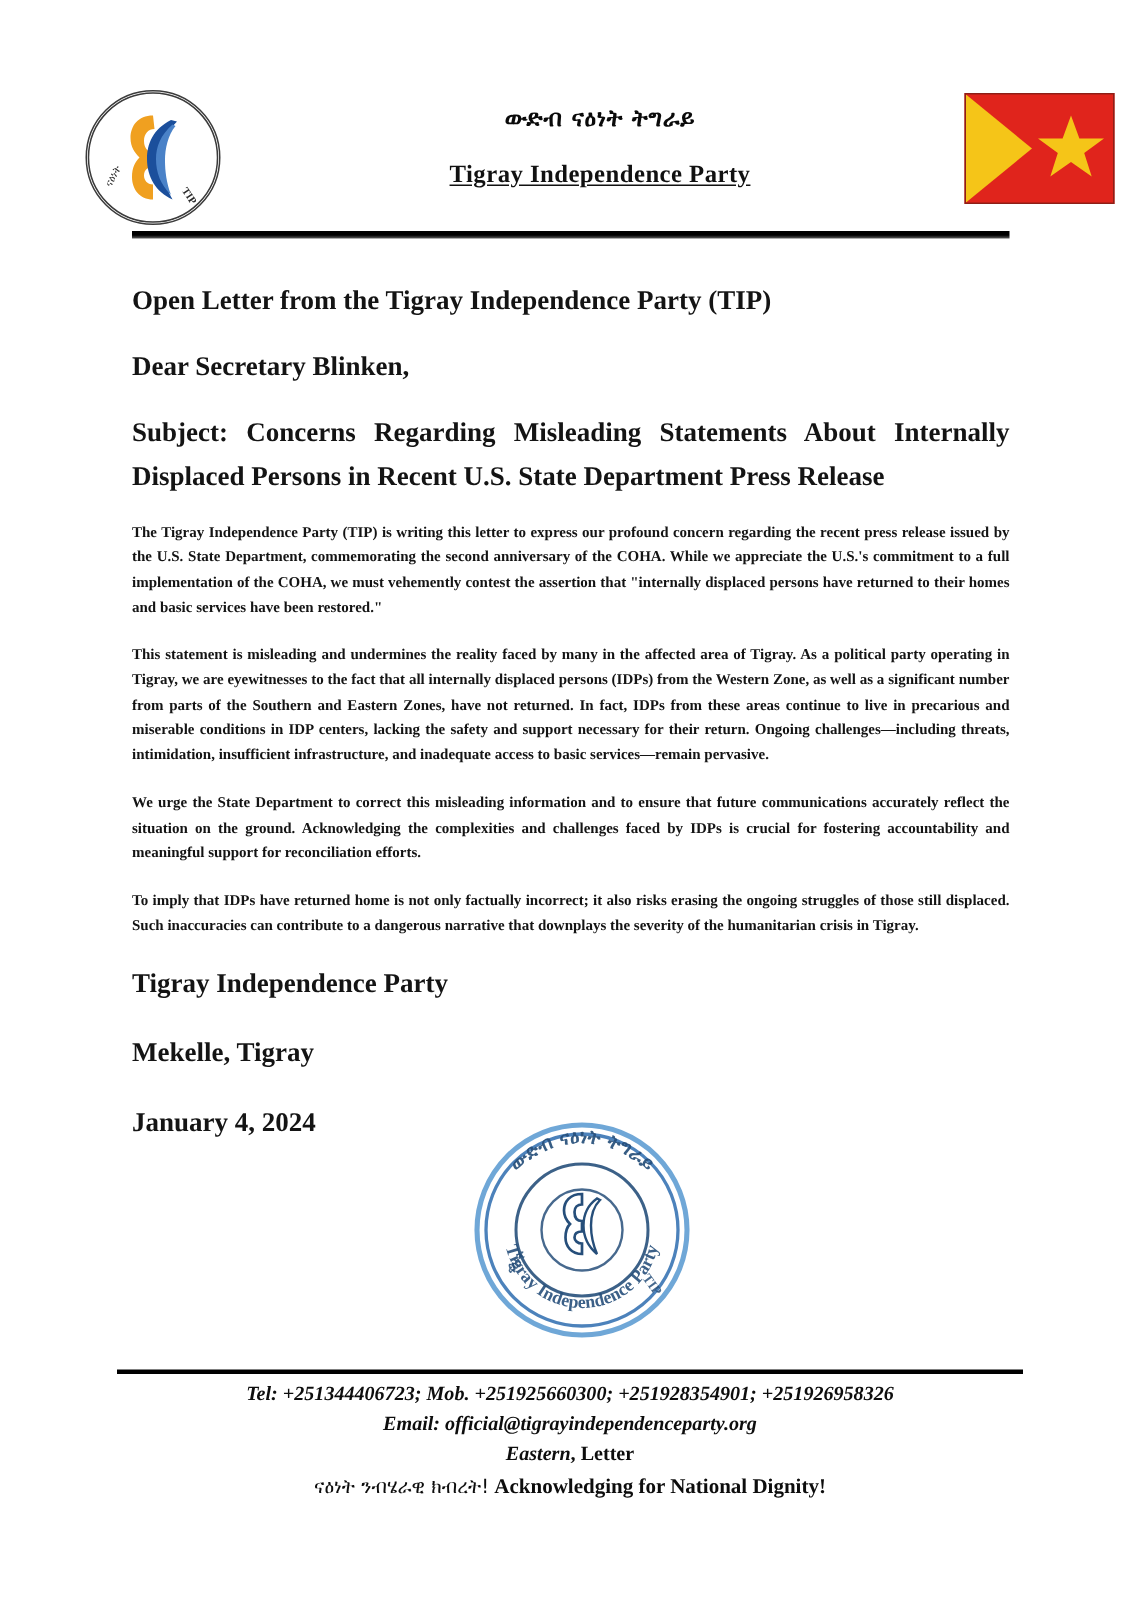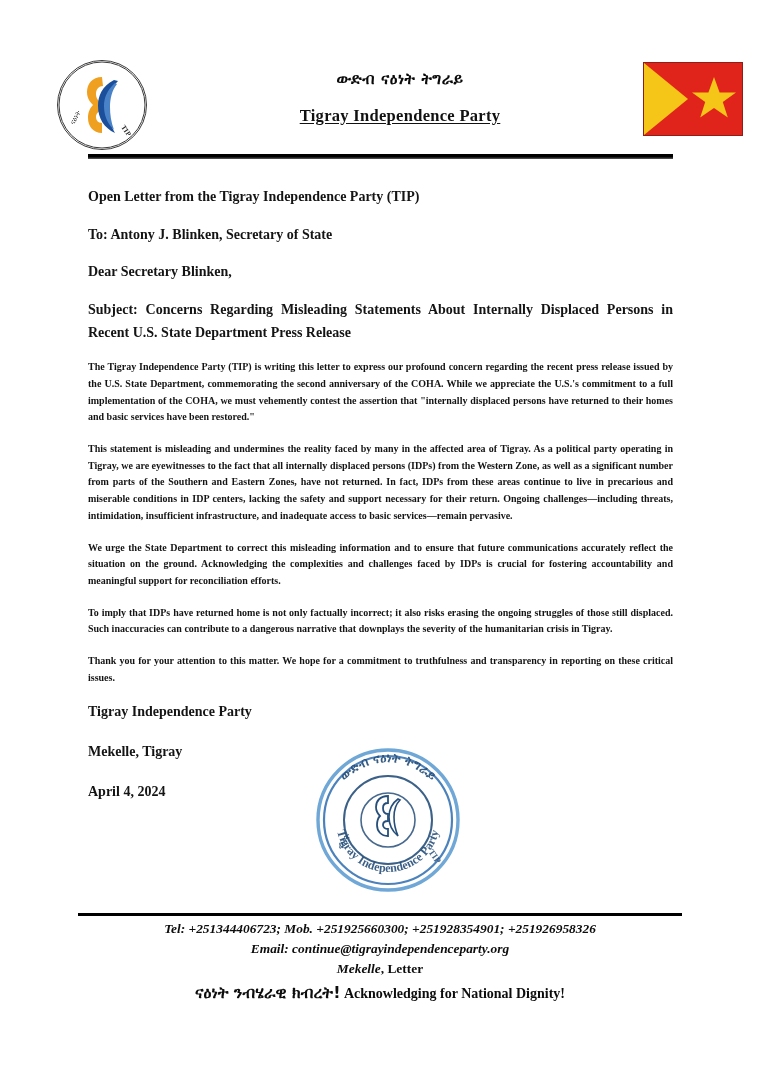--- a/index.html
+++ b/index.html
@@ -90,21 +90,21 @@
 
   
   .letter-body {
     position: absolute;
     left: 88px;
     top: 186px;
     width: 585px;
   }
   .line {
     font-family: "Liberation Serif", serif;
-    font-size: 14px;
+    font-size: 18px;
     line-height: 1.62;
     color: #141414;
     margin: 0 0 15px 0;
     text-align: justify;
     text-justify: inter-word;
     font-weight: 600;
   }
   .line.head { font-weight: 700; }
   .para {
     font-family: "Liberation Serif", serif;
@@ -162,22 +162,22 @@
   .footer-motto {
     font-family: "Liberation Serif", serif;
     font-size: 14px;
     font-weight: 700;
     color: #0d0d0d;
     line-height: 1.5;
     margin: 2px 0 0 0;
   }
   .footer-motto .ti {
     font-family: "DejaVu Sans", sans-serif;
-    font-size: 16px;
-    font-weight: 700;
+    font-size: 13px;
+    font-weight: 400;
   }
 </style>
 </head>
 <body>
 
 <div class="page">
 
   <div class="letterhead">
 
     <div class="logo-emblem">
@@ -203,34 +203,32 @@
         <polygon points="70,14 75.6,29.4 92,29.4 78.8,39 83.8,54.6 70,45 56.2,54.6 61.2,39 48,29.4 64.4,29.4" fill="#f5c518"></polygon>
       </svg>
     </div>
   </div>
 
   <div class="header-rule"></div>
 
   <div class="letter-body">
 
     <p class="line head">Open Letter from the Tigray Independence Party (TIP)</p>
-    <p class="line">To: Antony J. Blinken, Secretary of State</p>
     <p class="line">Dear Secretary Blinken,</p>
     <p class="line">Subject: Concerns Regarding Misleading Statements About Internally Displaced Persons in Recent U.S. State Department Press Release</p>
 
     <p class="para">The Tigray Independence Party (TIP) is writing this letter to express our profound concern regarding the recent press release issued by the U.S. State Department, commemorating the second anniversary of the COHA. While we appreciate the U.S.'s commitment to a full implementation of the COHA, we must vehemently contest the assertion that "internally displaced persons have returned to their homes and basic services have been restored."</p>
     <p class="para">This statement is misleading and undermines the reality faced by many in the affected area of Tigray. As a political party operating in Tigray, we are eyewitnesses to the fact that all internally displaced persons (IDPs) from the Western Zone, as well as a significant number from parts of the Southern and Eastern Zones, have not returned. In fact, IDPs from these areas continue to live in precarious and miserable conditions in IDP centers, lacking the safety and support necessary for their return. Ongoing challenges—including threats, intimidation, insufficient infrastructure, and inadequate access to basic services—remain pervasive.</p>
     <p class="para">We urge the State Department to correct this misleading information and to ensure that future communications accurately reflect the situation on the ground. Acknowledging the complexities and challenges faced by IDPs is crucial for fostering accountability and meaningful support for reconciliation efforts.</p>
     <p class="para">To imply that IDPs have returned home is not only factually incorrect; it also risks erasing the ongoing struggles of those still displaced. Such inaccuracies can contribute to a dangerous narrative that downplays the severity of the humanitarian crisis in Tigray.</p>
-    <p class="para">Thank you for your attention to this matter. We hope for a commitment to truthfulness and transparency in reporting on these critical issues.</p>
 
     <div class="signoff">
       <p class="line">Tigray Independence Party</p>
       <p class="line">Mekelle, Tigray</p>
-      <p class="line">April 4, 2024</p>
+      <p class="line">January 4, 2024</p>
     </div>
   </div>
 
   <div class="stamp">
     <svg width="152" height="152" viewBox="0 0 152 152" aria-hidden="true">
       <defs>
         <path id="ringTop" d="M 76,76 m -58,0 a 58,58 0 1,1 116,0" fill="none"></path>
         <path id="ringBot" d="M 76,76 m -52,0 a 52,52 0 1,0 104,0" fill="none"></path>
       </defs>
       <circle cx="76" cy="76" r="70" fill="none" stroke="#2f7fc4" stroke-width="3.4" opacity="0.75"></circle>
@@ -248,19 +246,19 @@
       <path d="M76 52 C68 52 64 57 64 63 C64 67 66 70 68 72 C66 74 65 77 65 81 C65 87 69 92 76 92 L76 85 C73 85 71 83 71 81 C71 78 73 77 76 77 L76 70 C73 70 71 68 71 64 C71 61 73 59 76 59 Z" fill="none" stroke="#14406f" stroke-width="1.8"></path>
       <path d="M86 55 C79 60 77 67 77 73 C77 81 80 87 86 92 C83 85 82 79 82 73 C82 66 84 60 88 56 Z" fill="none" stroke="#14406f" stroke-width="1.6"></path>
       <text x="30" y="106" font-family="DejaVu Sans, sans-serif" font-size="8" font-weight="bold" fill="#14406f" opacity="0.85" transform="rotate(-58 30 106)">ናዕነት</text>
       <text x="116" y="108" font-family="Liberation Serif, serif" font-size="9" font-weight="bold" fill="#14406f" opacity="0.85" transform="rotate(54 116 108)">TIP</text>
     </svg>
   </div>
 
   <div class="footer-rule"></div>
   <div class="footer">
     <p class="footer-line">Tel: +251344406723; Mob. +251925660300; +251928354901; +251926958326</p>
-    <p class="footer-line">Email: continue@tigrayindependenceparty.org</p>
-    <p class="footer-line city"><span>Mekelle</span><span class="city-en">, Letter</span></p>
+    <p class="footer-line">Email: official@tigrayindependenceparty.org</p>
+    <p class="footer-line city"><span>Eastern</span><span class="city-en">, Letter</span></p>
     <p class="footer-motto"><span class="ti">ናዕነት ንብሄራዊ ክብረት!</span>
       <span>Acknowledging for National Dignity!</span></p>
   </div>
 
 </div>
 
 </body></html>

